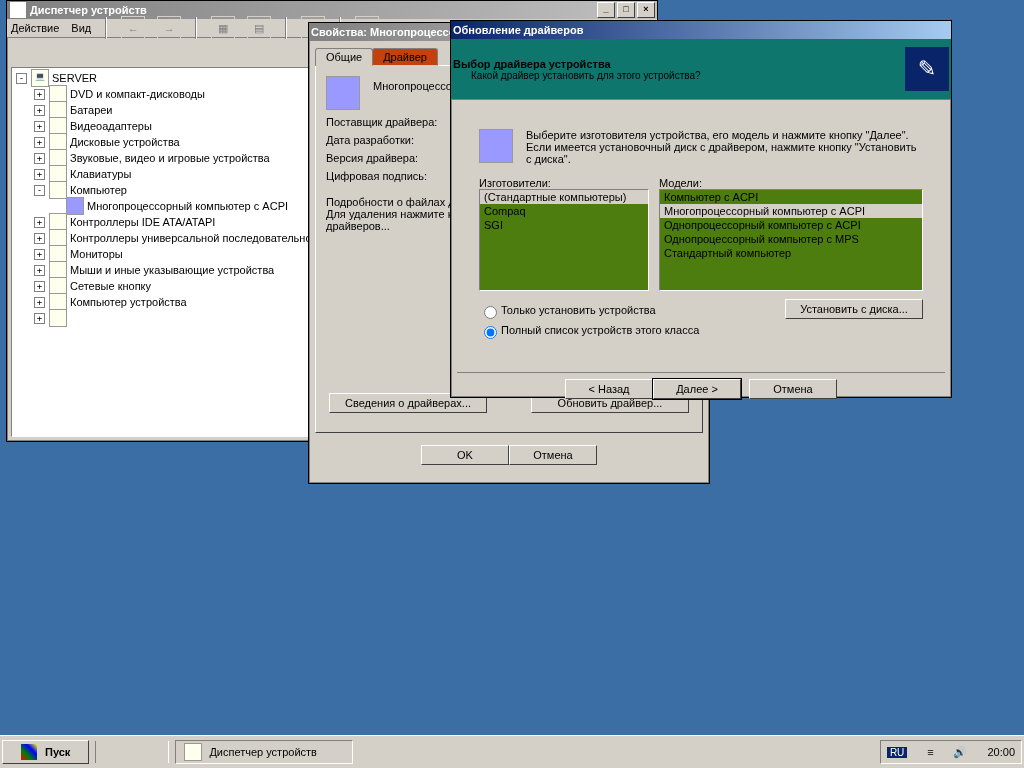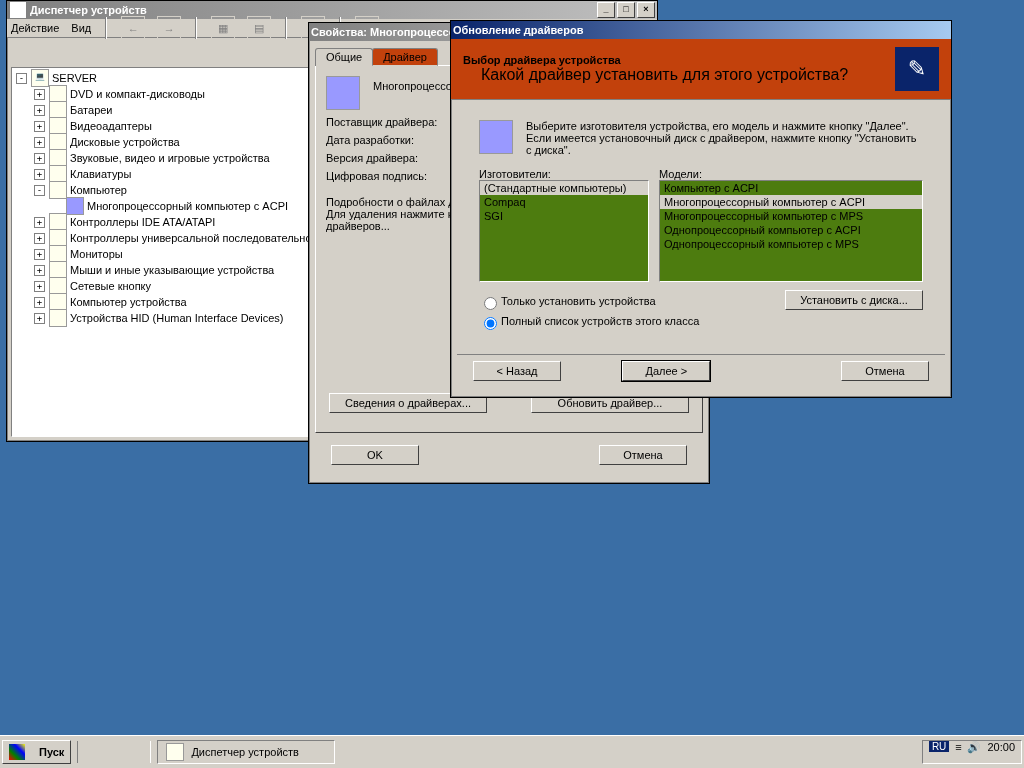--- a/index.html
+++ b/index.html
@@ -18,43 +18,43 @@
   .tree-node{white-space:nowrap;height:16px;line-height:16px;display:flex;align-items:center}
   .pm{width:9px;height:9px;border:1px solid #808080;background:#fff;font-size:9px;line-height:8px;text-align:center;margin-right:4px;font-family:monospace}
   .treeicon{width:16px;height:16px;margin-right:3px;display:inline-block;background:#ffe;border:1px solid #999;font-size:8px;text-align:center;line-height:14px}
   .indent{display:inline-block}
   
   .tabs{display:flex;margin:6px 6px 0 6px}
   .tab{padding:2px 10px;border:1px solid #808080;border-bottom:none;background:#d4d0c8;border-top-left-radius:3px;border-top-right-radius:3px;margin-right:-1px;position:relative;top:1px}
   .tab.active{background:#c2410c;z-index:2;border-bottom:1px solid #d4d0c8}
   .tabpanel{margin:0 6px 6px 6px;border:1px solid #fff;border-right-color:#404040;border-bottom-color:#404040;padding:10px;height:346px}
   .btn{background:#d4d0c8;border:1px solid #fff;border-right-color:#404040;border-bottom-color:#404040;padding:3px 8px;min-width:70px;text-align:center;font-size:11px}
-  .btn-row{display:flex;justify-content:space-between;padding:6px 22px}
+  .btn-row{display:flex;justify-content:center;padding:6px 10px}
   .btn.default{box-shadow:0 0 0 1px #000}
   .field{margin:6px 0}
   
-  .wizard-head{background:#c2410c;height:60px;display:flex;align-items:center;padding:0 12px;border-bottom:1px solid #808080}
+  .wizard-head{background:#0f766e;height:60px;display:flex;align-items:center;padding:0 2px;border-bottom:1px solid #808080}
   .wizard-head .txt{flex:1}
   .wizard-head h3{margin:0;font-size:11px;font-weight:bold}
-  .wizard-head p{margin:0 0 0 18px;font-size:16px}
+  .wizard-head p{margin:0 0 0 18px;font-size:10px}
   .wizard-icon{width:44px;height:44px;background:#0a246a;color:#fff;display:flex;align-items:center;justify-content:center;font-size:22px}
-  .wizard-body{padding:20px 28px}
+  .wizard-body{padding:29px 28px}
   .listbox{border:1px solid #808080;border-right-color:#fff;border-bottom-color:#fff;background:#4d7c0f;height:100px;overflow:auto;font-size:11px}
   .listbox div{padding:1px 4px;white-space:nowrap}
   .listbox div.sel{background:#d4d0c8}
   .radio{margin:4px 0}
   .radio input{margin-right:4px;vertical-align:middle}
   
   .taskbar{position:absolute;left:0;right:0;bottom:0;height:28px;background:#d4d0c8;border-top:1px solid #fff;display:flex;align-items:center;padding:2px}
-  .start{height:22px;border:1px solid #fff;border-right-color:#404040;border-bottom-color:#404040;padding:0 6px;display:flex;align-items:center;font-weight:bold;gap:14px}
+  .start{height:22px;border:1px solid #fff;border-right-color:#404040;border-bottom-color:#404040;padding:0 18px;display:flex;align-items:center;font-weight:bold;gap:8px}
   .start .flag{width:16px;height:16px;background:linear-gradient(45deg,red,green,blue,yellow)}
   .ql{display:flex;align-items:center;gap:2px;margin:0 6px;height:22px;border-left:1px solid #808080;border-right:1px solid #fff;padding:0 4px}
   .ql .qi{width:18px;height:18px;border:1px solid #d4d0c8}
   .taskbtn{height:22px;border:1px solid #808080;border-right-color:#fff;border-bottom-color:#fff;padding:0 8px;display:flex;align-items:center;gap:4px;background:#d4d0c8;min-width:160px}
-  .tray{margin-left:auto;height:22px;border:1px solid #808080;border-right-color:#fff;border-bottom-color:#fff;display:flex;align-items:flex-start;padding:0 6px;gap:6px}
+  .tray{margin-left:auto;height:22px;border:1px solid #808080;border-right-color:#fff;border-bottom-color:#fff;display:flex;align-items:center;padding:0 6px;gap:20px}
   .tray .lang{background:#0a246a;color:#fff;padding:0 3px;font-size:10px}
 </style>
 </head>
 <body>
 
 <div class="win" style="left:6px;top:0;width:650px;height:440px">
   <div class="titlebar inactive">
     <span class="ticon"></span>
     <span>Диспетчер устройств</span>
     <span class="spacer"></span>
@@ -164,21 +164,20 @@
         <div class="tree-node">
           <span class="indent" style="width:18px"></span>
           <span class="pm">+</span>
           <span class="treeicon"></span>
           <span class="label">Компьютер устройства</span>
         </div>
         <div class="tree-node">
           <span class="indent" style="width:18px"></span>
           <span class="pm">+</span>
           <span class="treeicon"></span>
-          <span class="label">Устройства HID (Human Interface Devices)</span>
         </div>
       </div>
   </div>
 </div>
 
 <div class="win" style="left:308px;top:22px;width:400px;height:460px">
   <div class="titlebar inactive">
     <span>Свойства: Многопроцессорный компьютер с ACPI</span>
     <span class="spacer"></span>
     <span class="titlebtn">?</span>
@@ -233,23 +232,23 @@
             <div class="sel">(Стандартные компьютеры)</div>
             <div>Compaq</div>
             <div>SGI</div>
           </div>
       </div>
       <div style="flex:1">
         <div>Модели:</div>
         <div class="listbox" id="model-list">
             <div>Компьютер с ACPI</div>
             <div class="sel">Многопроцессорный компьютер с ACPI</div>
-            <div>Многопроцессорный компьютер с MPS</div>
             <div>Однопроцессорный компьютер с ACPI</div>
             <div>Однопроцессорный компьютер с MPS</div>
+            <div>Стандартный компьютер</div>
           </div>
       </div>
     </div>
     <div style="display:flex;align-items:flex-start;margin-top:8px">
       <div style="flex:1">
         <div class="radio"><input type="radio" name="r" style=""><span>Только установить устройства</span></div>
         <div class="radio"><input type="radio" name="r" checked="" style=""><span>Полный список устройств этого класса</span></div>
       </div>
       <div class="btn" style="min-width:120px">Установить с диска...</div>
     </div>

